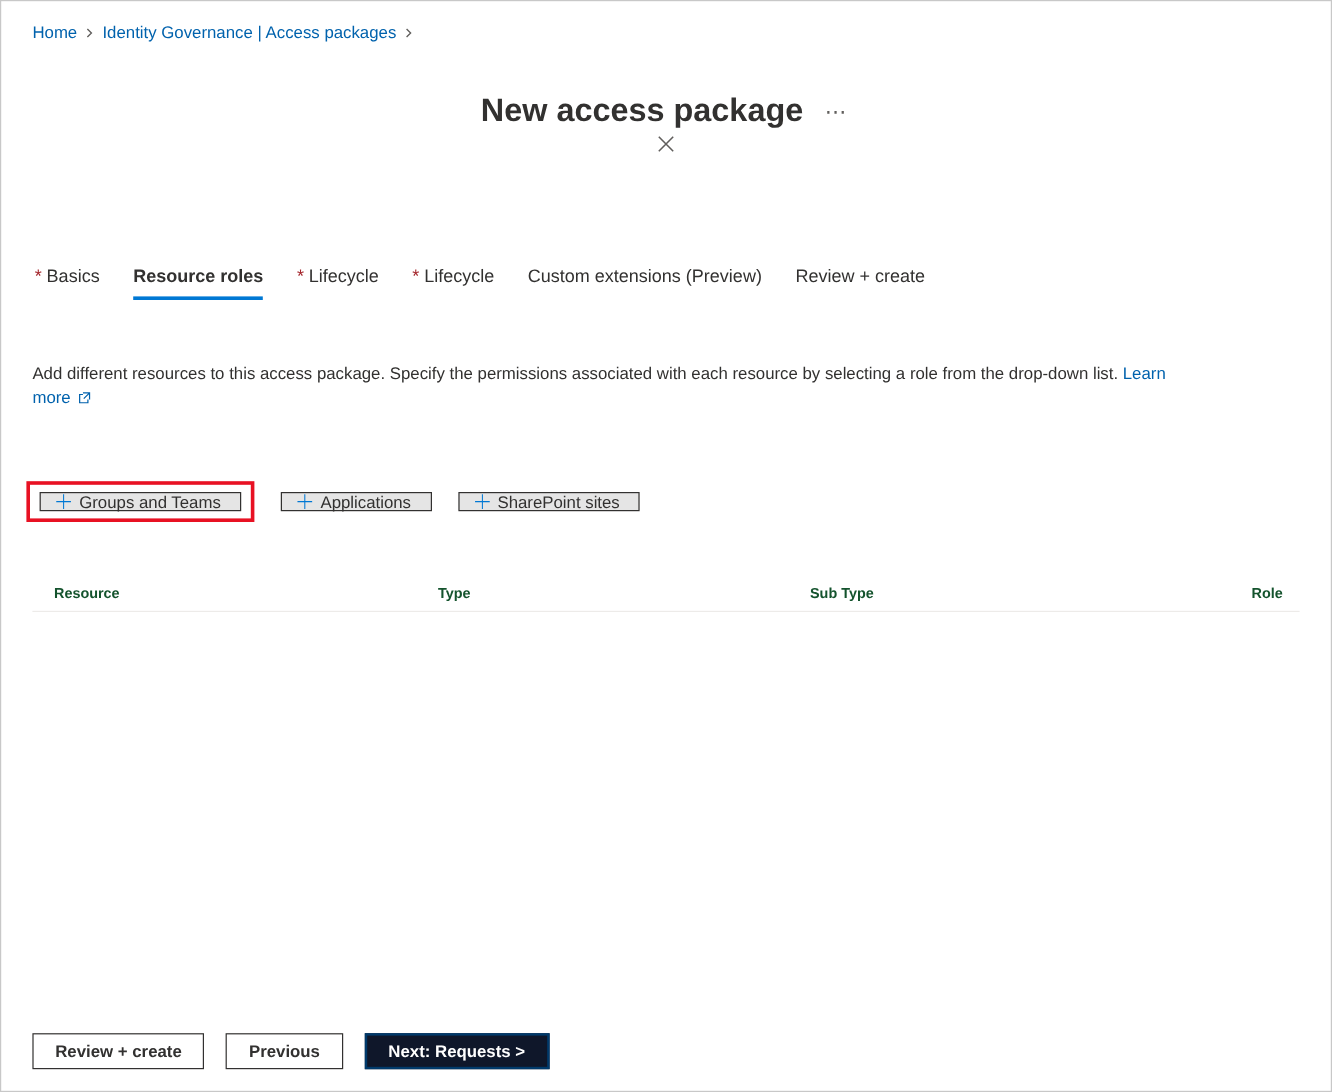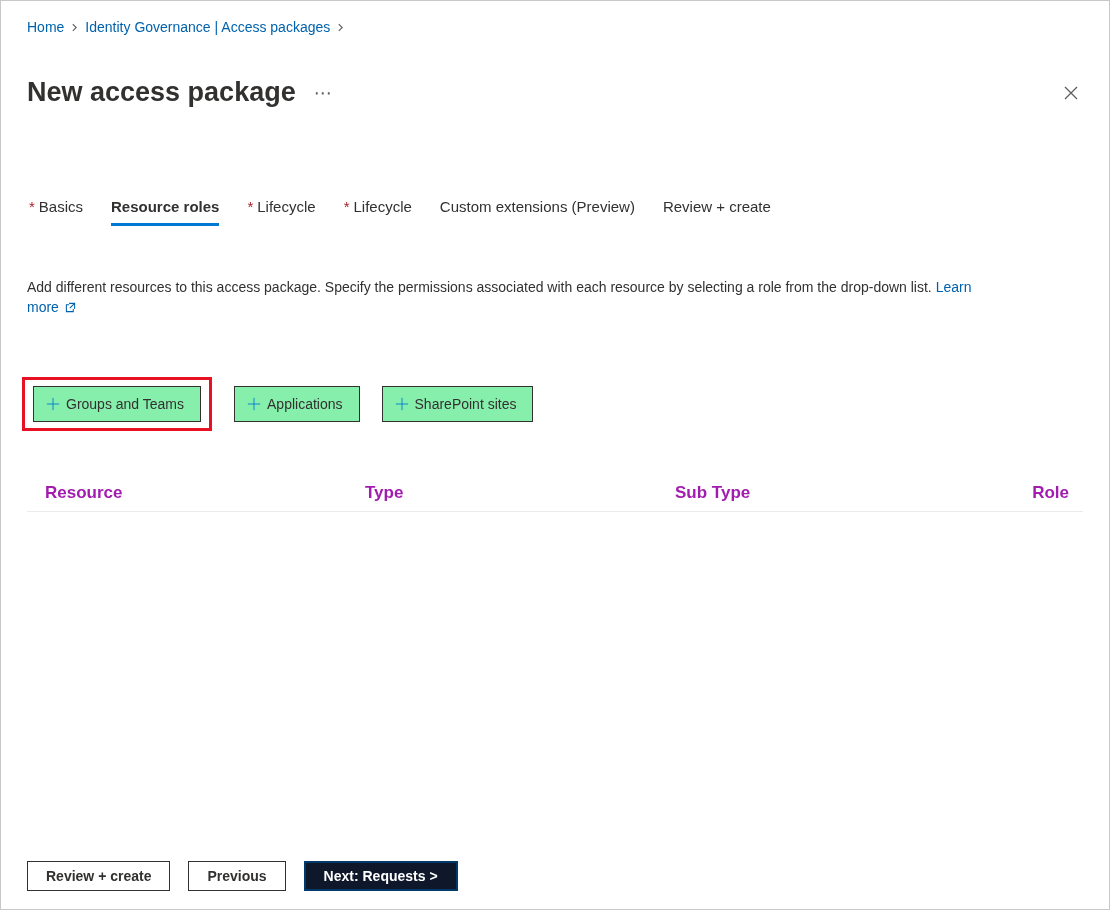--- a/index.html
+++ b/index.html
@@ -47,20 +47,21 @@
     color: #605e5c;
     display: inline-flex;
     align-items: center;
   }
 
   
   .header-row {
     display: flex;
     align-items: center;
     justify-content: space-between;
+    flex-direction: column;
   }
   .page-title-wrap {
     display: flex;
     align-items: center;
     gap: 14px;
   }
   h1.page-title {
     font-size: 27px;
     font-weight: 600;
     margin: 0;
@@ -124,22 +125,22 @@
   
   .add-row {
     display: flex;
     align-items: center;
     gap: 22px;
     margin-top: 28px;
     margin-left: 6px;
   }
   .add-btn {
     border: 1px solid #323130;
-    background: #86efac;
-    height: 36px;
+    background: #e5e5e5;
+    height: 16px;
     padding: 0 16px 0 12px;
     font-size: 14px;
     color: #323130;
     display: inline-flex;
     align-items: center;
     gap: 6px;
     cursor: pointer;
     font-family: inherit;
   }
   .add-btn .plus {
@@ -156,23 +157,23 @@
     align-items: center;
   }
 
   
   .table-header {
     display: flex;
     align-items: flex-start;
     margin-top: 14px;
     padding: 6px 10px 8px 18px;
     border-bottom: 1px solid #edebe9;
-    font-size: 17px;
+    font-size: 12px;
     font-weight: 600;
-    color: #a21caf;
+    color: #14532d;
   }
   .col-resource { flex: 0 0 320px; }
   .col-type     { flex: 0 0 310px; }
   .col-subtype  { flex: 0 0 310px; }
   .col-role     { flex: 1; text-align: right; padding-right: 4px; }
 
   
   .footer {
     border-top: 0;
     padding: 12px 26px 18px 26px;

